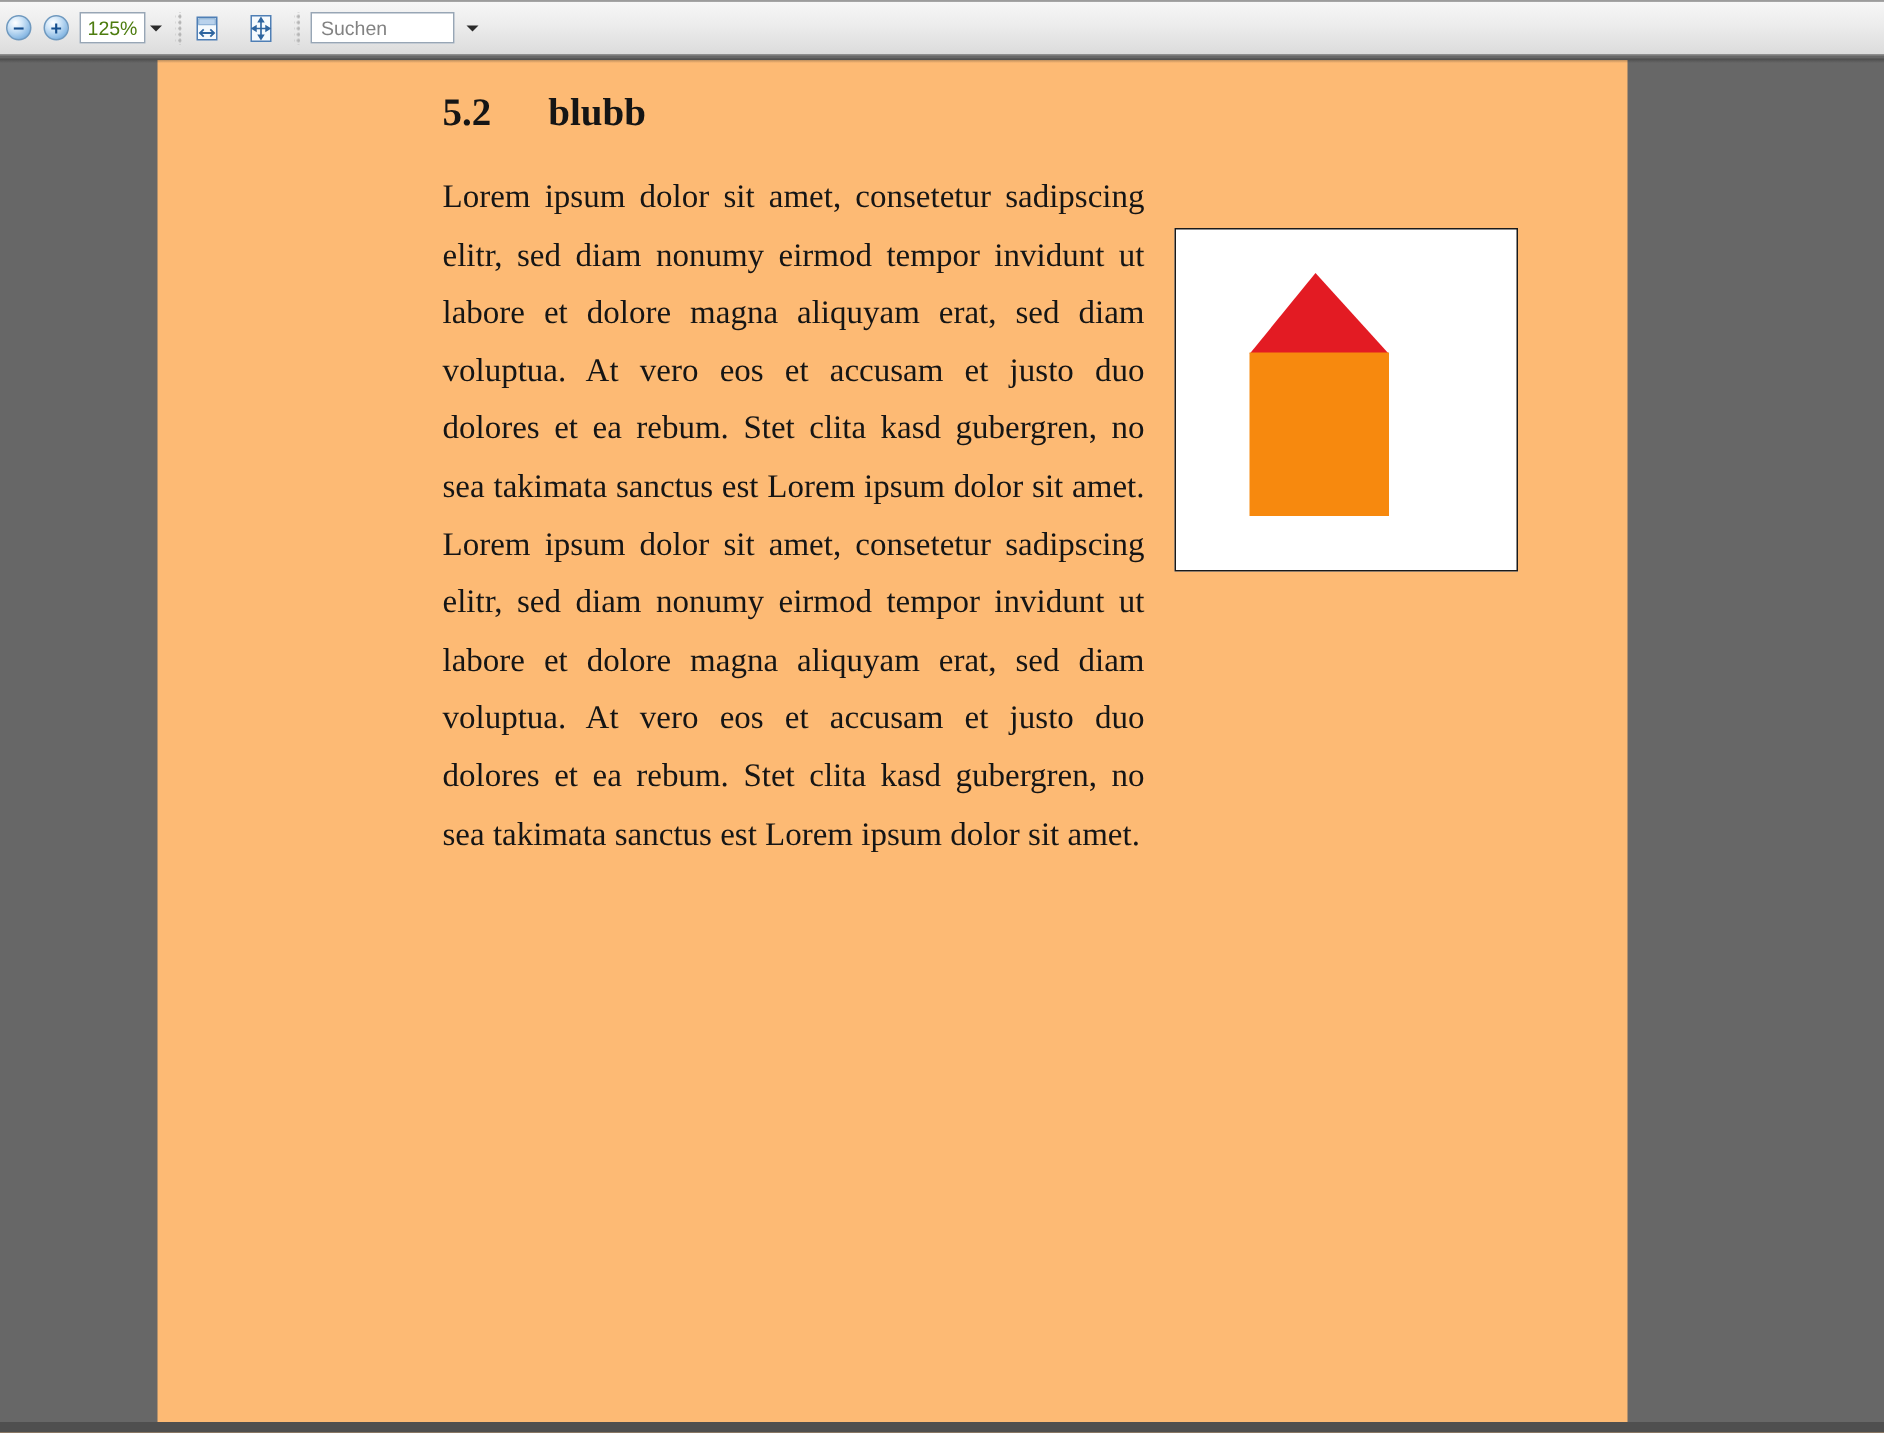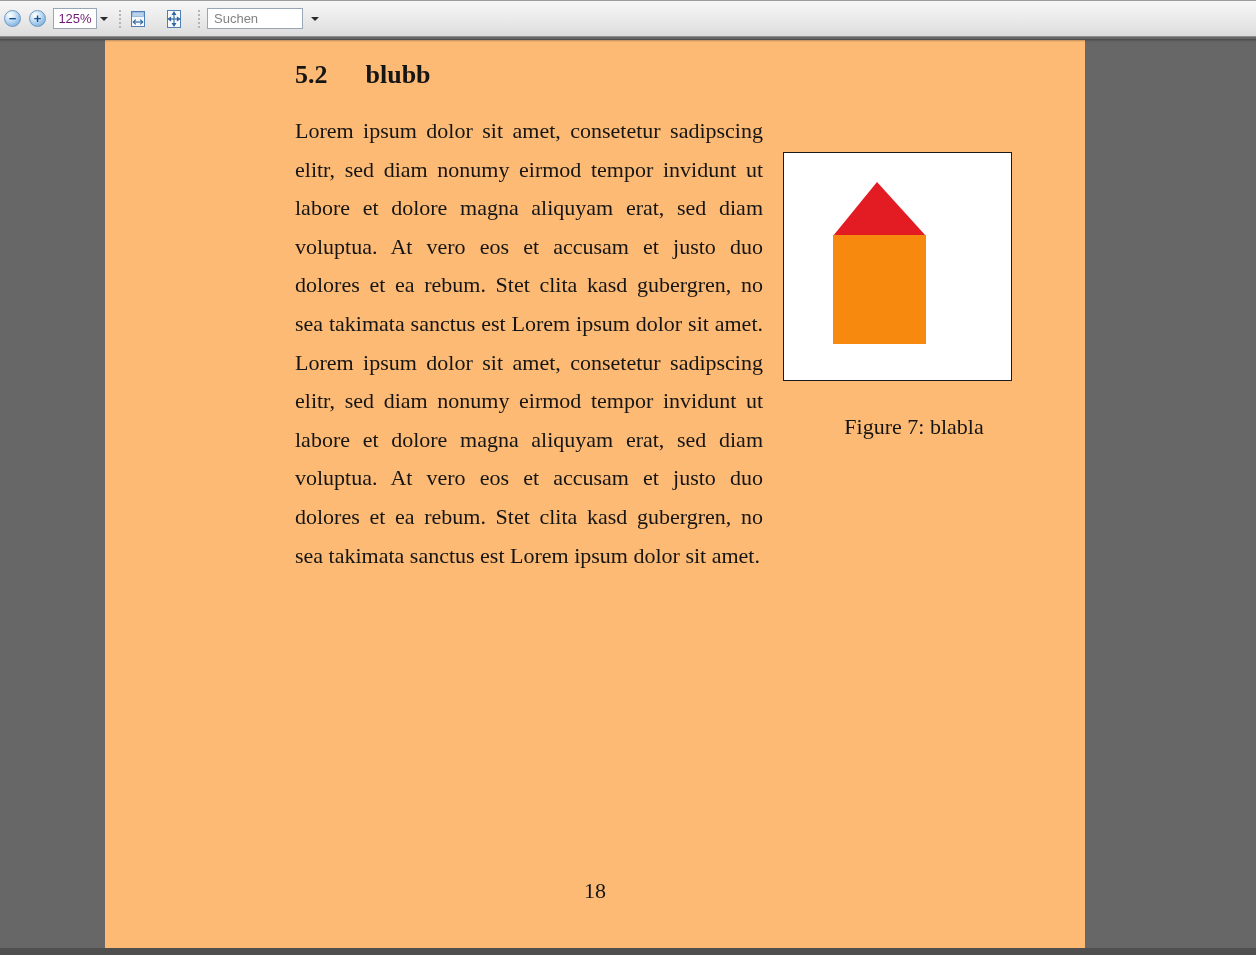--- a/index.html
+++ b/index.html
@@ -28,21 +28,21 @@
     border: 1px solid #6f99bf;
     background: radial-gradient(circle at 35% 28%, #ffffff 0%, #d4e8f9 30%, #8fbde6 70%, #5b94c9 100%);
     color: #174f8e; font: bold 13px/15px "Liberation Sans", sans-serif;
     text-align: center; padding: 0; cursor: pointer; flex: 0 0 auto;
   }
   .circle-btn.zo { margin-right: 8px; }
   .circle-btn.zi { margin-right: 7px; }
   .zoom-field {
     width: 44px; height: 21px; box-sizing: border-box; flex: 0 0 auto;
     background: #ffffff; border: 1px solid #98a6b5;
-    font: 13px/19px "Liberation Sans", sans-serif; color: #701a75;
+    font: 13px/19px "Liberation Sans", sans-serif; color: #4d7c0f;
     text-align: center;
   }
   .drop-arrow-btn {
     width: 14px; height: 20px; flex: 0 0 auto; background: transparent; border: none;
     display: flex; align-items: center; justify-content: center; cursor: pointer; padding: 0;
   }
   .caret {
     width: 0; height: 0; border-left: 4px solid transparent;
     border-right: 4px solid transparent; border-top: 4px solid #2b2b2b;
   }
@@ -165,24 +165,22 @@
       </div>
 
       <div class="para">
         <div class="figure-float">
           <div class="figure-box">
             <svg width="227" height="227" viewBox="0 0 227 227">
               <polygon points="49,83 142,83 93,29" fill="#e31b23"></polygon>
               <rect x="49" y="82" width="93" height="109" fill="#f7890e"></rect>
             </svg>
           </div>
-          <div class="figure-caption">Figure 7: blabla</div>
         </div>
         <span>Lorem ipsum dolor sit amet, consetetur sadipscing elitr, sed diam nonumy eirmod tempor invidunt ut labore et dolore magna aliquyam erat, sed diam voluptua. At vero eos et accusam et justo duo dolores et ea rebum. Stet clita kasd gubergren, no sea takimata sanctus est Lorem ipsum dolor sit amet. Lorem ipsum dolor sit amet, consetetur sadipscing elitr, sed diam nonumy eirmod tempor invidunt ut labore et dolore magna aliquyam erat, sed diam voluptua. At vero eos et accusam et justo duo dolores et ea rebum. Stet clita kasd gubergren, no sea takimata sanctus est Lorem ipsum dolor sit amet.</span>
       </div>
 
-      <div class="page-number">18</div>
     </div>
 
     <div class="bottom-bar"></div>
   </div>
 
 </div>
 
 </body></html>

